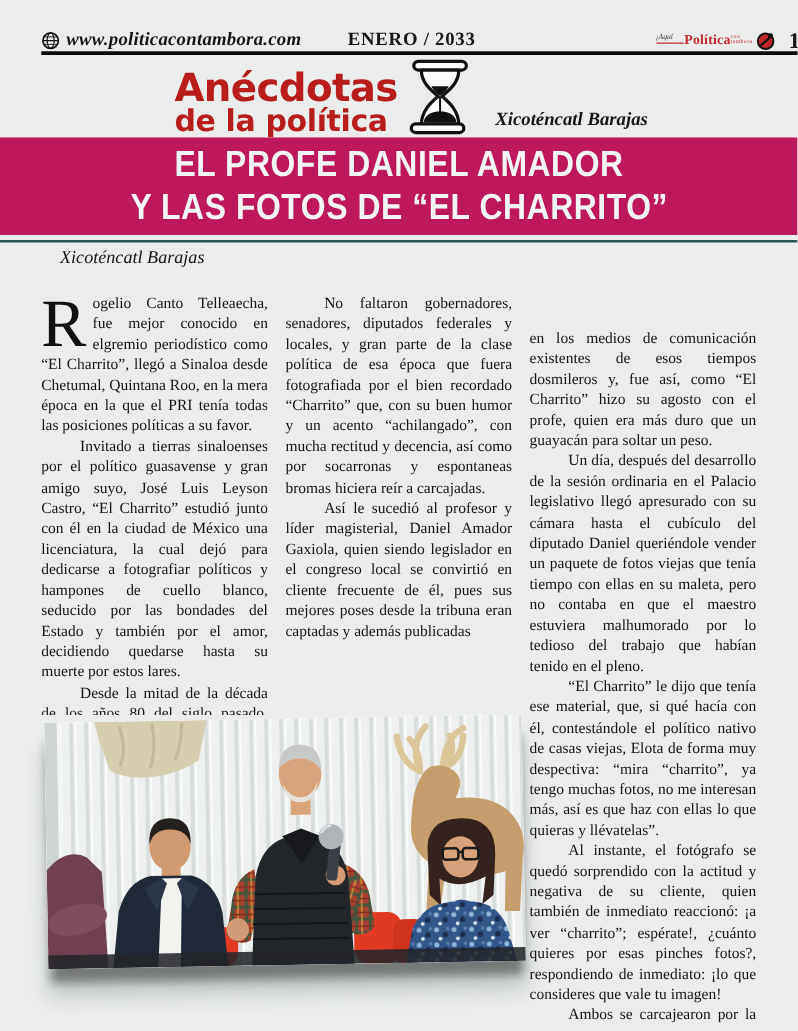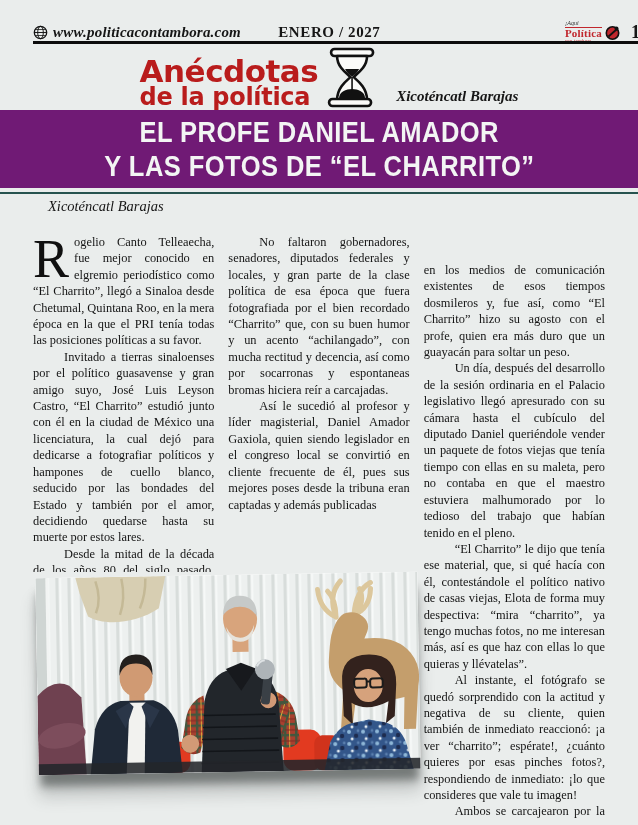--- a/index.html
+++ b/index.html
@@ -9,39 +9,39 @@
   
   .hdr{position:absolute;top:22px;left:33px;right:33px;height:20px;
        display:flex;align-items:center;justify-content:space-between;}
   .hdr-left{display:flex;align-items:center;gap:5px;}
   .globe{width:15px;height:15px;flex:0 0 auto;}
   .site-url{font-style:italic;font-weight:bold;font-size:15px;letter-spacing:.2px;}
   .hdr-date{position:absolute;left:50%;transform:translateX(-57%);
             font-weight:bold;font-size:15px;letter-spacing:.6px;}
   .hdr-right{display:flex;align-items:center;gap:10px;}
   .brand{display:flex;align-items:center;gap:2px;line-height:1;}
-  .brand-txt{display:flex;flex-direction:column;align-items:flex-start;}
+  .brand-txt{display:flex;align-items:flex-start;}
   .brand-top{font-size:6px;font-style:italic;color:#333;border-bottom:1px solid #c1272d;
              width:100%;padding-bottom:1px;}
   .brand-main{font-size:11px;font-weight:bold;color:#c1272d;letter-spacing:.2px;}
   .brand-sub{font-size:4.5px;color:#c1272d;letter-spacing:.4px;}
   .page-num{font-weight:bold;font-size:18px;}
   .rule{position:absolute;top:41px;left:33px;right:33px;height:2.5px;background:#0c0c0c;}
 
   
   .masthead{position:absolute;top:47px;left:50%;transform:translateX(-52%);
             display:flex;align-items:flex-end;gap:8px;}
   .mast-title{font-family:"DejaVu Sans",sans-serif;font-weight:800;color:#b91c1c;
               text-align:left;line-height:.95;}
   .mast-l1{font-size:31px;letter-spacing:-.5px;}
   .mast-l2{font-size:24px;letter-spacing:-.3px;}
   .mast-author{font-style:italic;font-weight:bold;font-size:15px;margin:0 0 4px 10px;white-space:nowrap;}
 
   
-  .banner{position:absolute;top:110px;left:0;width:638px;height:78px;background:#701a75;
+  .banner{position:absolute;top:110px;left:0;width:638px;height:78px;background:#be185d;
           display:flex;flex-direction:column;align-items:center;justify-content:center;gap:1px;}
   .banner-line{font-family:"Liberation Sans",sans-serif;font-weight:bold;color:#f3f5f4;
                font-size:29px;line-height:33px;white-space:nowrap;
                transform:scaleX(.88);transform-origin:center;letter-spacing:.5px;}
   .banner-underline{position:absolute;top:192px;left:0;width:638px;height:2px;background:#27534f;}
 
   
   .byline{position:absolute;top:198px;left:48px;font-style:italic;font-size:14.5px;}
 
   
@@ -69,21 +69,21 @@
     <div class="hdr-left">
       <svg class="globe" viewBox="0 0 16 16">
         <circle cx="8" cy="8" r="6.6" fill="none" stroke="#111" stroke-width="1.4"></circle>
         <ellipse cx="8" cy="8" rx="3" ry="6.6" fill="none" stroke="#111" stroke-width="1"></ellipse>
         <line x1="1.4" y1="8" x2="14.6" y2="8" stroke="#111" stroke-width="1"></line>
         <line x1="2.2" y1="4.8" x2="13.8" y2="4.8" stroke="#111" stroke-width=".8"></line>
         <line x1="2.2" y1="11.2" x2="13.8" y2="11.2" stroke="#111" stroke-width=".8"></line>
       </svg>
       <span class="site-url">www.politicacontambora.com</span>
     </div>
-    <div class="hdr-date">ENERO / 2027</div>
+    <div class="hdr-date">ENERO / 2033</div>
     <div class="hdr-right">
       <div class="brand">
         <div class="brand-txt">
           <span class="brand-top">¡Aquí</span>
           <span class="brand-main">Política</span>
           <span class="brand-sub">con tambora</span>
         </div>
         <svg width="17" height="17" viewBox="0 0 17 17">
           <circle cx="8.5" cy="9" r="6.2" fill="#c1272d" stroke="#111" stroke-width="1.6"></circle>
           <path d="M4.5 12.5 L12.5 5.5" stroke="#111" stroke-width="1.8"></path>

